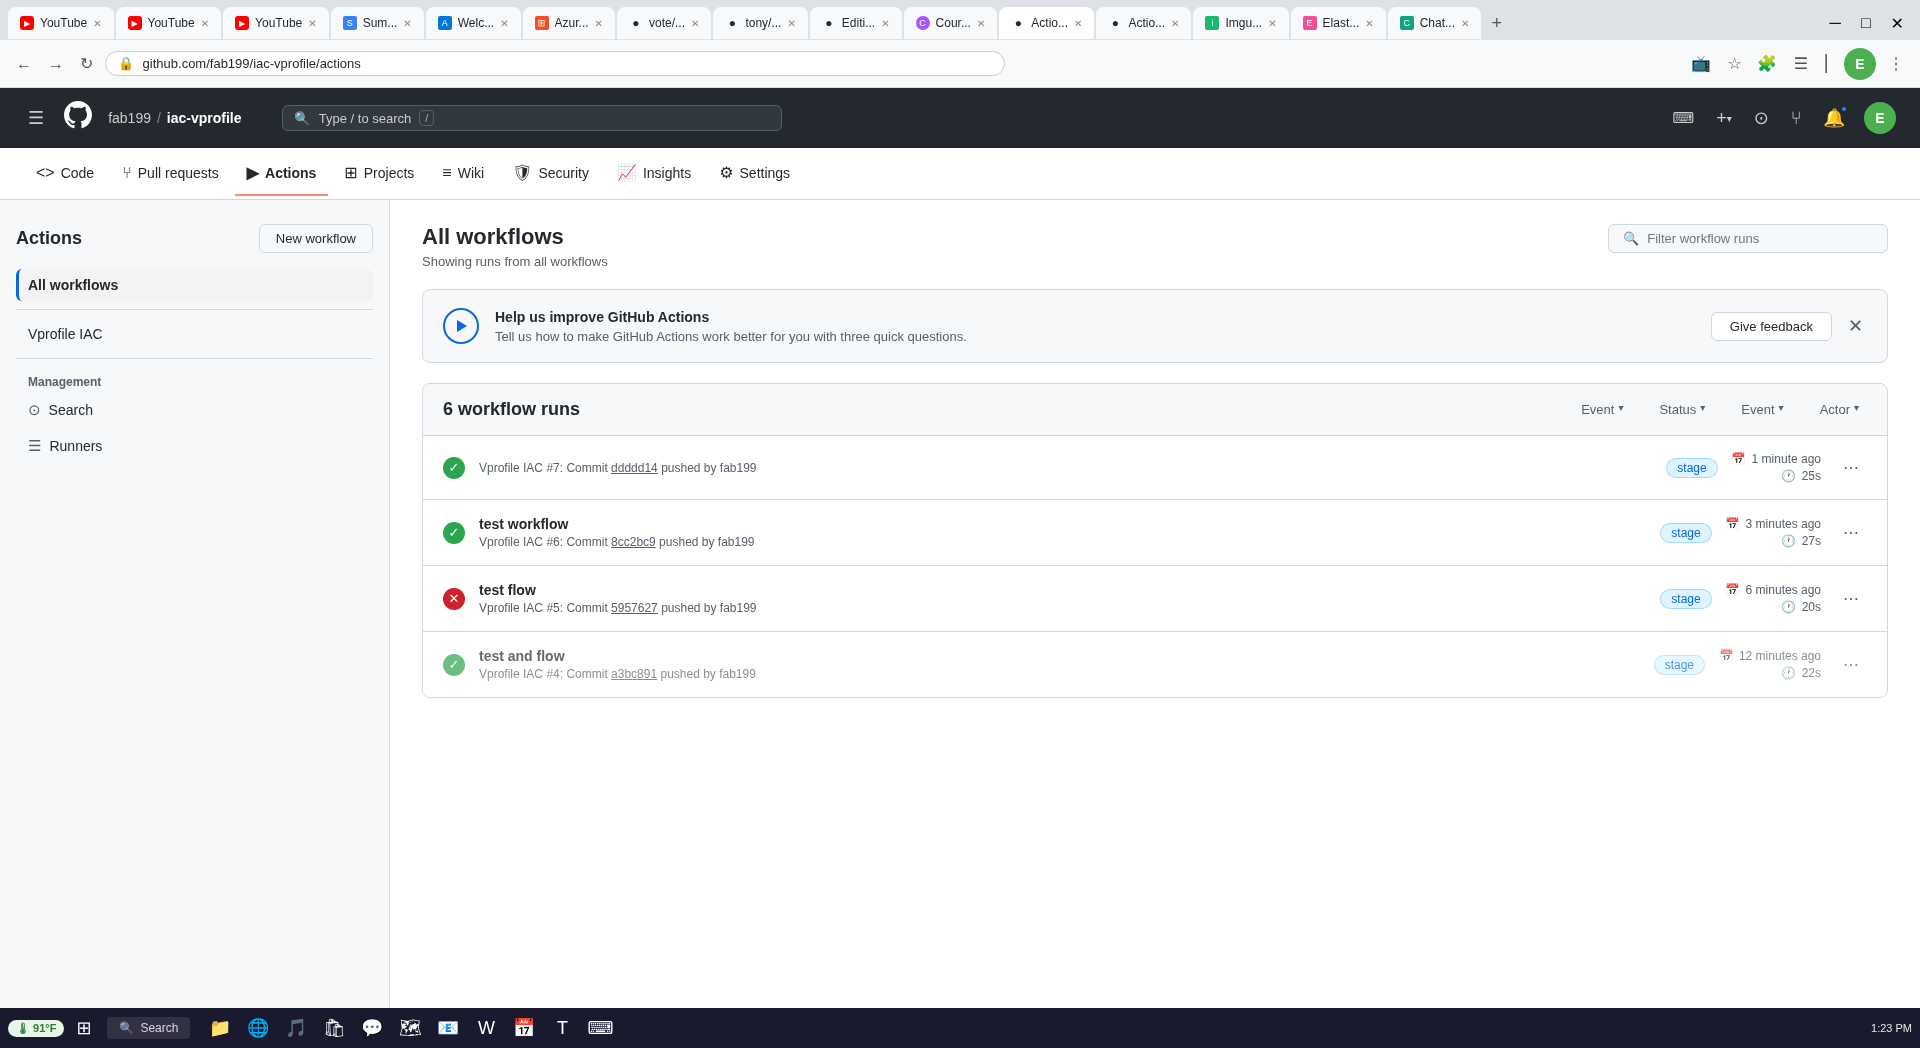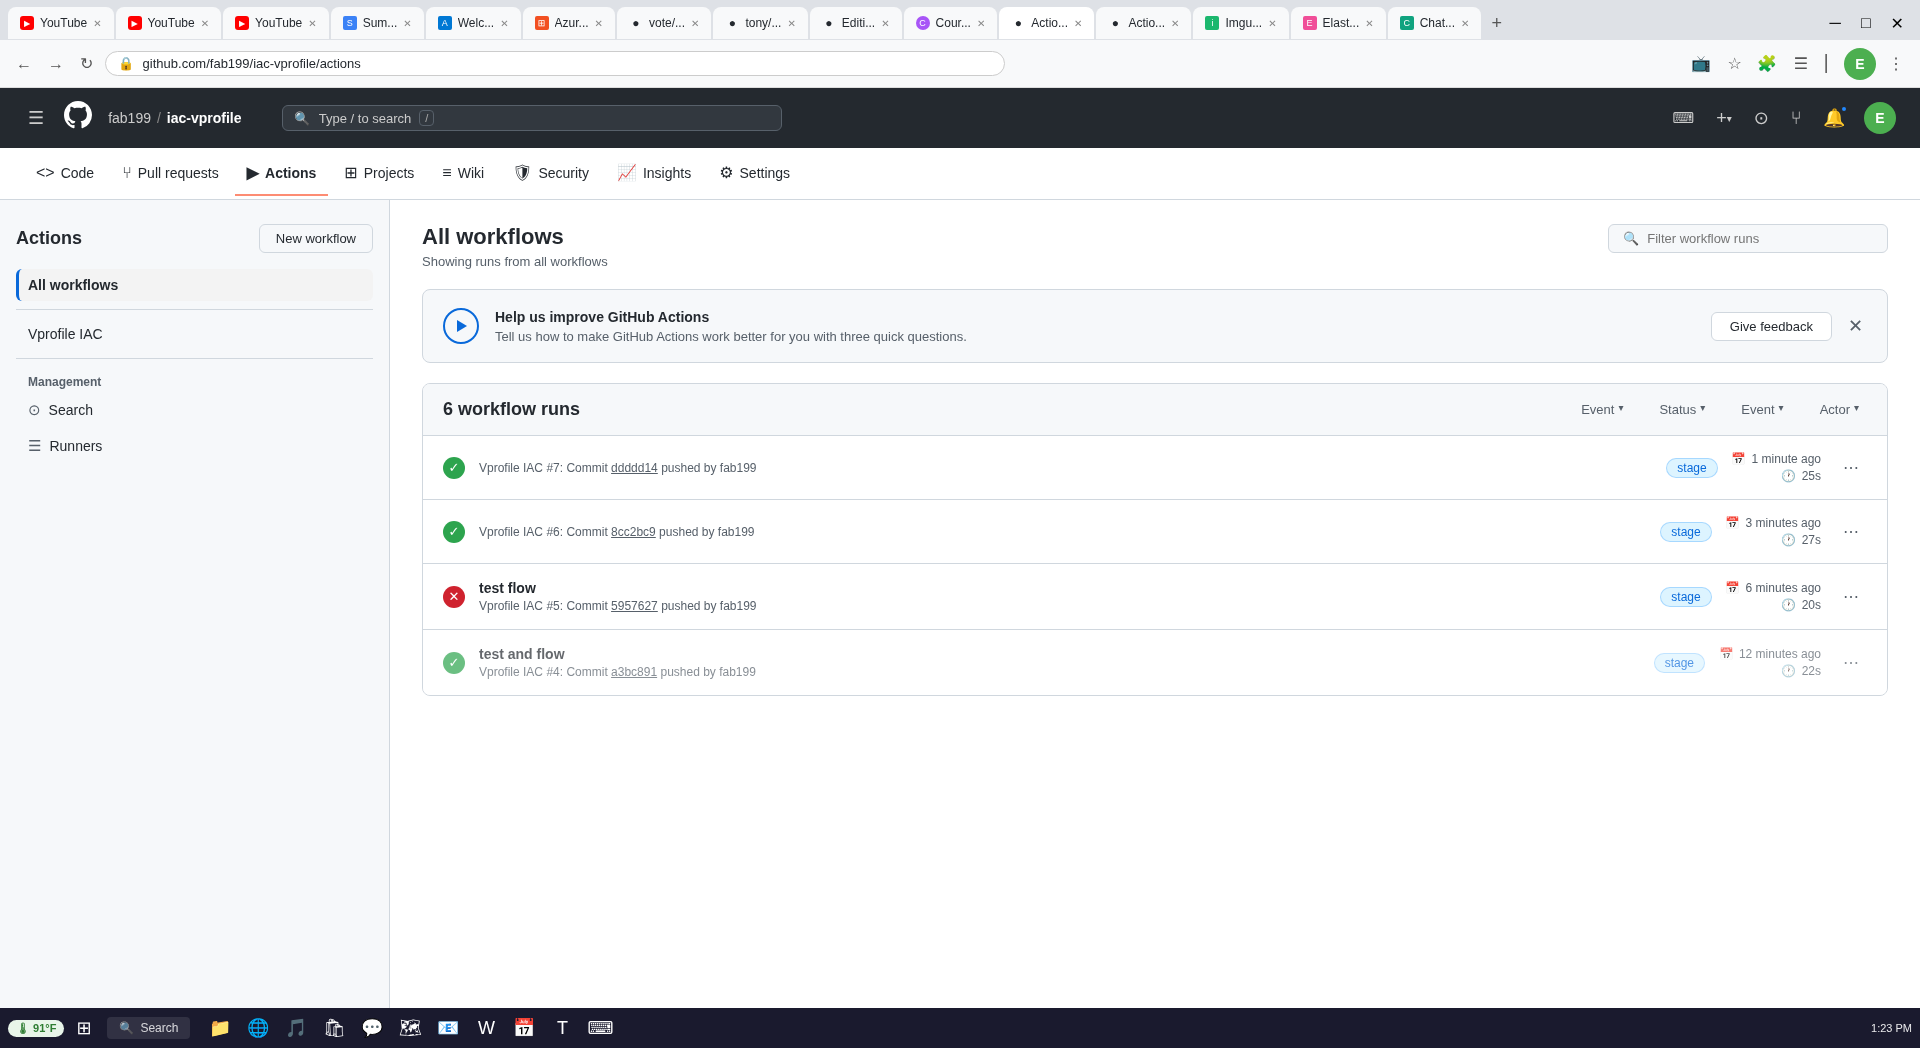--- a/index.html
+++ b/index.html
@@ -393,20 +393,21 @@
                 <span>🕐</span>
                 <span>25s</span>
               </div>
             </div>
             <button class="run-more-btn">⋯</button>
           </div>
 
           <div class="workflow-run-item">
             <div class="run-status-icon run-status-success">✓</div>
             <div class="run-info">
+              <div class="run-name">test workflow</div>
               <div class="run-meta">
                 <span>Vprofile IAC</span>
                 <span>#6</span>:
                 Commit <a>8cc2bc9</a>
                 pushed by <span>fab199</span>
               </div>
             </div>
             <span class="run-tag">stage</span>
             <div class="run-time">
               <div class="run-time-row">

